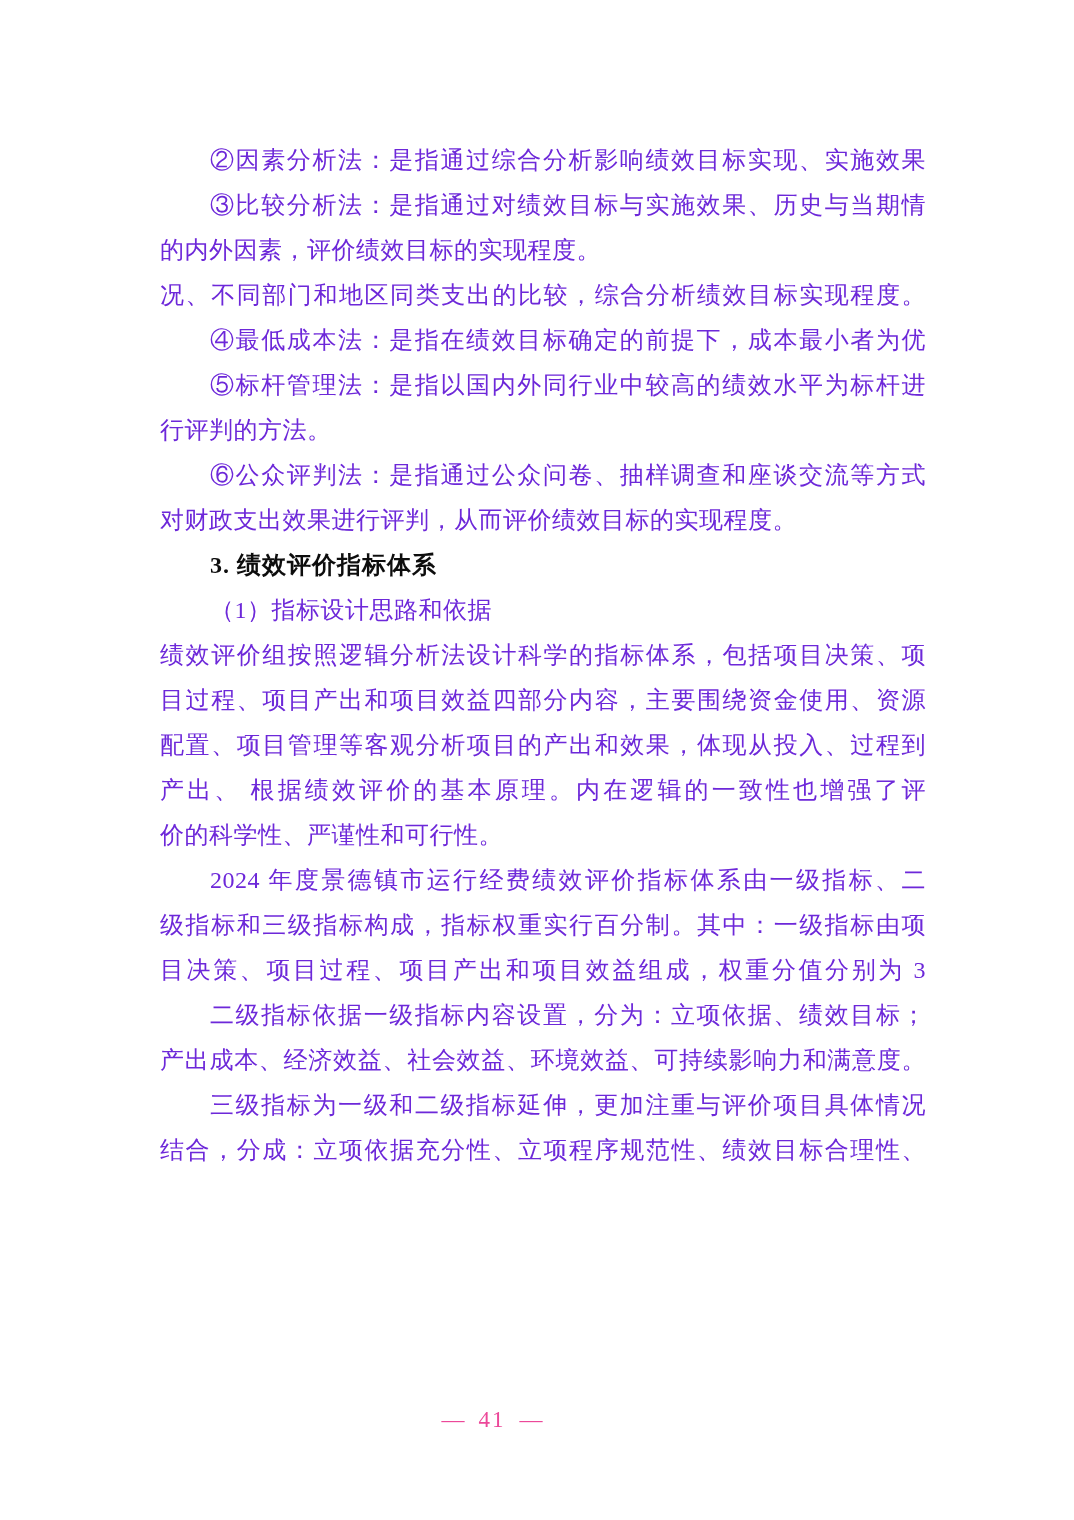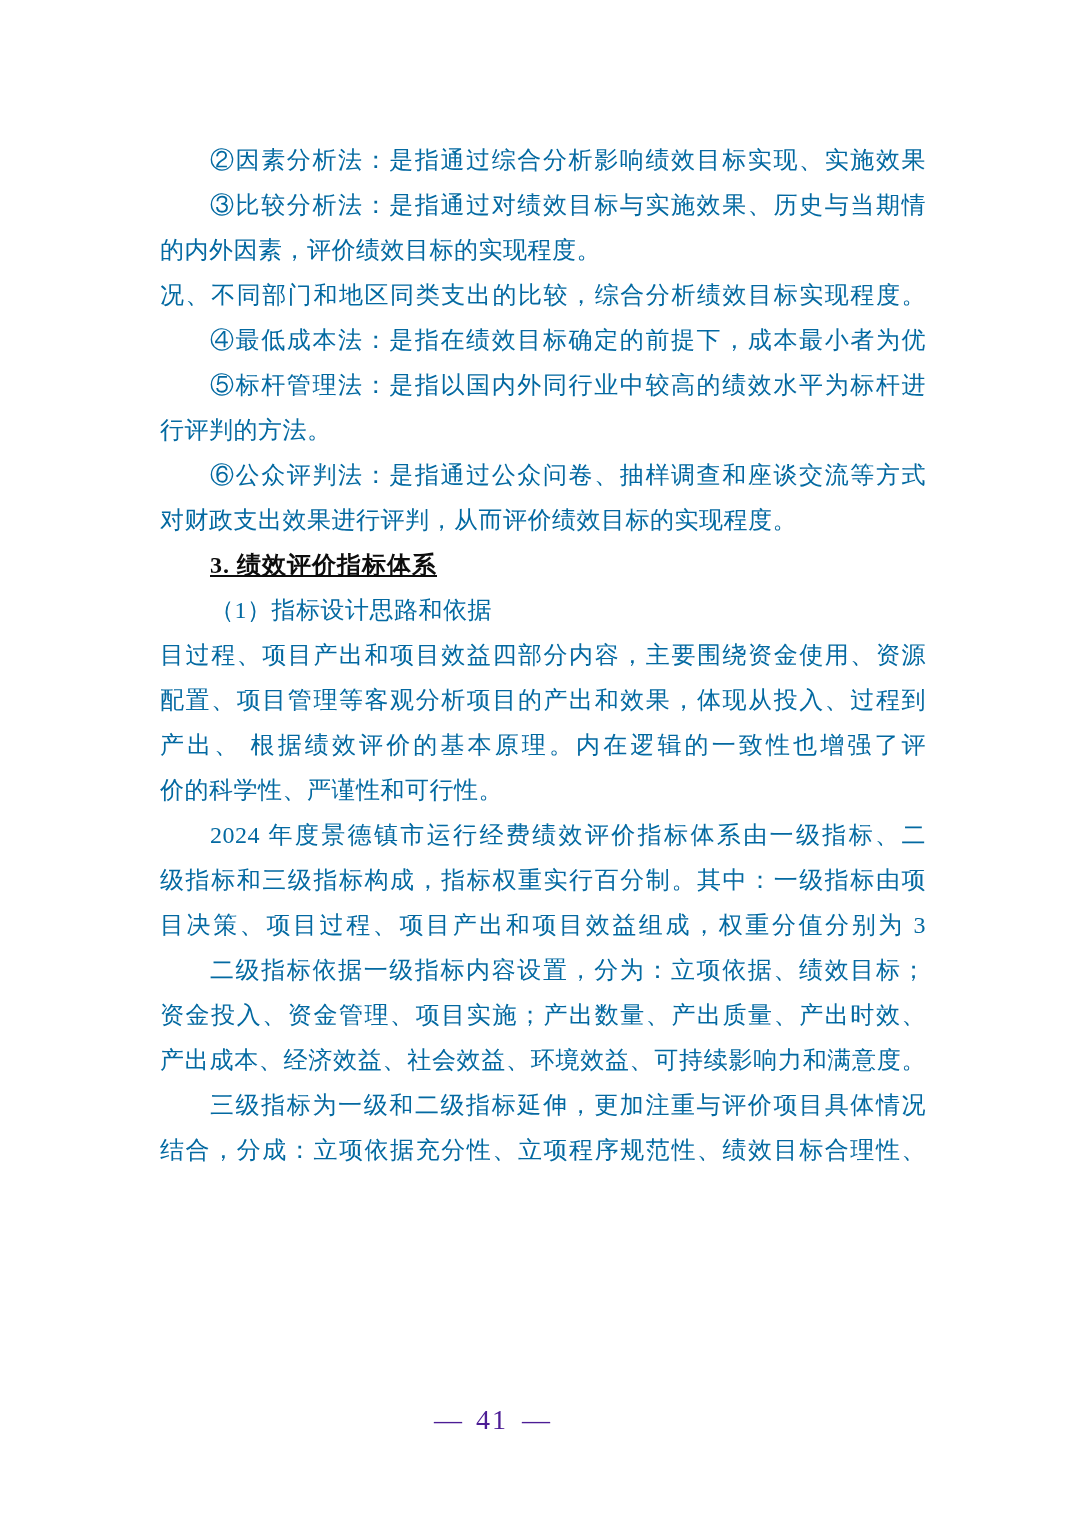--- a/index.html
+++ b/index.html
@@ -20,46 +20,45 @@
     height: 1520px;
     background: #ffffff;
     padding: 138px 148px 0 160px;
   }
   .content {
     width: 766px;
   }
   .doc-line {
     font-size: 24px;
     line-height: 45px;
-    color: #0369a1;
+    color: #6d28d9;
     white-space: pre-wrap;
     letter-spacing: 0.5px;
   }
   .doc-line.justify {
     text-align: justify;
     text-align-last: justify;
   }
   .doc-line.indent {
     text-indent: 50px;
   }
   .doc-line.bold {
     font-weight: bold;
     color: #0d0d0d;
     letter-spacing: 1px;
-    text-decoration: underline;
   }
   .footer {
     position: absolute;
     left: 0;
     top: 1405px;
     width: 984px;
     text-align: center;
-    font-size: 28px;
+    font-size: 23px;
     line-height: 30px;
-    color: #4c1d95;
+    color: #ec4899;
   }
   .footer .dash {
     display: inline-block;
     margin: 0 14px;
     letter-spacing: 0;
   }
   .footer .num {
     display: inline-block;
     letter-spacing: 2px;
   }
@@ -74,29 +73,29 @@
       <div class="doc-line indent justify">③比较分析法：是指通过对绩效目标与实施效果、历史与当期情</div>
       <div class="doc-line">的内外因素，评价绩效目标的实现程度。</div>
       <div class="doc-line justify">况、不同部门和地区同类支出的比较，综合分析绩效目标实现程度。</div>
       <div class="doc-line indent justify">④最低成本法：是指在绩效目标确定的前提下，成本最小者为优</div>
       <div class="doc-line indent justify">⑤标杆管理法：是指以国内外同行业中较高的绩效水平为标杆进</div>
       <div class="doc-line">行评判的方法。</div>
       <div class="doc-line indent justify">⑥公众评判法：是指通过公众问卷、抽样调查和座谈交流等方式</div>
       <div class="doc-line">对财政支出效果进行评判，从而评价绩效目标的实现程度。</div>
       <div class="doc-line indent bold">3. 绩效评价指标体系</div>
       <div class="doc-line indent">（1）指标设计思路和依据</div>
+      <div class="doc-line justify">绩效评价组按照逻辑分析法设计科学的指标体系，包括项目决策、项</div>
       <div class="doc-line justify">目过程、项目产出和项目效益四部分内容，主要围绕资金使用、资源</div>
       <div class="doc-line justify">配置、项目管理等客观分析项目的产出和效果，体现从投入、过程到</div>
       <div class="doc-line justify">产出、 根据绩效评价的基本原理。内在逻辑的一致性也增强了评</div>
       <div class="doc-line">价的科学性、严谨性和可行性。</div>
       <div class="doc-line indent justify">2024 年度景德镇市运行经费绩效评价指标体系由一级指标、二</div>
       <div class="doc-line justify">级指标和三级指标构成，指标权重实行百分制。其中：一级指标由项</div>
       <div class="doc-line justify">目决策、项目过程、项目产出和项目效益组成，权重分值分别为 3</div>
       <div class="doc-line indent justify">二级指标依据一级指标内容设置，分为：立项依据、绩效目标；</div>
-      <div class="doc-line justify">资金投入、资金管理、项目实施；产出数量、产出质量、产出时效、</div>
       <div class="doc-line justify">产出成本、经济效益、社会效益、环境效益、可持续影响力和满意度。</div>
       <div class="doc-line indent justify">三级指标为一级和二级指标延伸，更加注重与评价项目具体情况</div>
       <div class="doc-line justify">结合，分成：立项依据充分性、立项程序规范性、绩效目标合理性、</div>
     </div>
   <div class="footer">
     <span class="dash">—</span><span class="num">41</span><span class="dash">—</span>
   </div>
 </div>
 
 </body></html>

